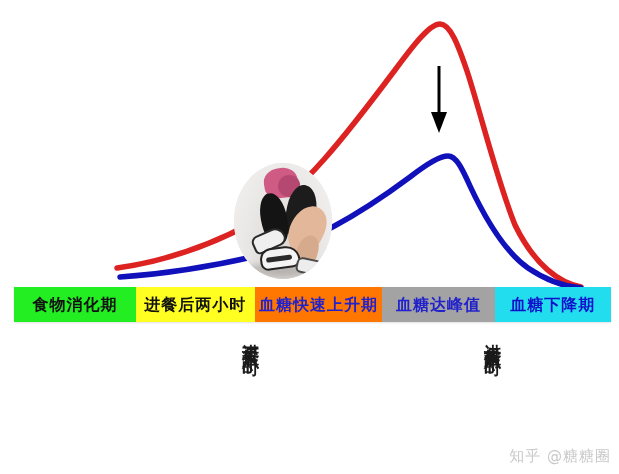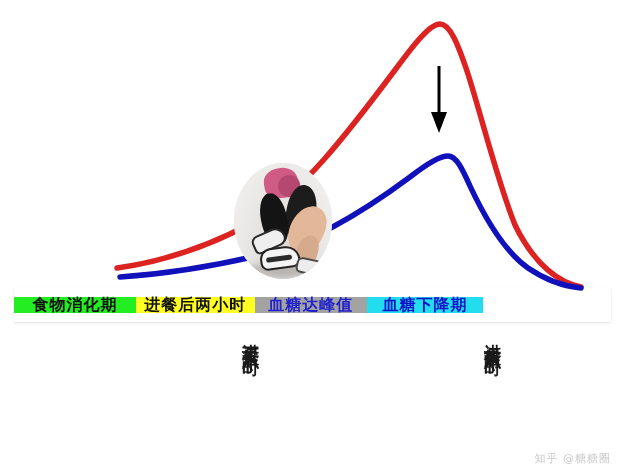--- a/index.html
+++ b/index.html
@@ -127,21 +127,20 @@
 
   
   #stage-bar {
     position: absolute;
     left: 14px;
     top: 287px;
     width: 597px;
     height: 35px;
     display: flex;
     box-shadow: 0 1px 2px rgba(0,0,0,0.12);
-    align-items: center;
   }
   .stage-seg {
     display: flex;
     align-items: center;
     justify-content: center;
     font-size: 16px;
     font-weight: bold;
     letter-spacing: 1px;
     white-space: nowrap;
     line-height: 1;
@@ -159,21 +158,21 @@
     line-height: 1;
   }
   #vlabel-1 { left: 242px; top: 330px; }
   #vlabel-2 { left: 484px; top: 330px; }
 
   
   #watermark {
     position: absolute;
     right: 8px;
     bottom: 8px;
-    font-size: 11px;
+    font-size: 15px;
     color: #c9c9c9;
     letter-spacing: 1px;
     white-space: nowrap;
   }
 </style>
 </head>
 <body>
 
 <div id="stage">
 
@@ -215,20 +214,23 @@
     <div class="rc-shape shoe-c"></div>
   </div>
 
   <div id="stage-bar">
     <div class="stage-seg" style="background:#22ee22;color:#111111;width:20.4%;">
       <span>食物消化期</span>
     </div>
     <div class="stage-seg" style="background:#ffff22;color:#111111;width:19.9%;">
       <span>进餐后两小时</span>
     </div>
+    <div class="stage-seg" style="background:#ff7700;color:#2222cc;width:21.4%;">
+      <span>血糖快速上升期</span>
+    </div>
     <div class="stage-seg" style="background:#a3a3a3;color:#2222cc;width:18.8%;">
       <span>血糖达峰值</span>
     </div>
     <div class="stage-seg" style="background:#22ddee;color:#1111cc;width:19.5%;">
       <span>血糖下降期</span>
     </div>
   </div>
 
   <div class="vlabel" id="vlabel-1">进餐后一小时</div>
   <div class="vlabel" id="vlabel-2">进餐后两小时</div>

